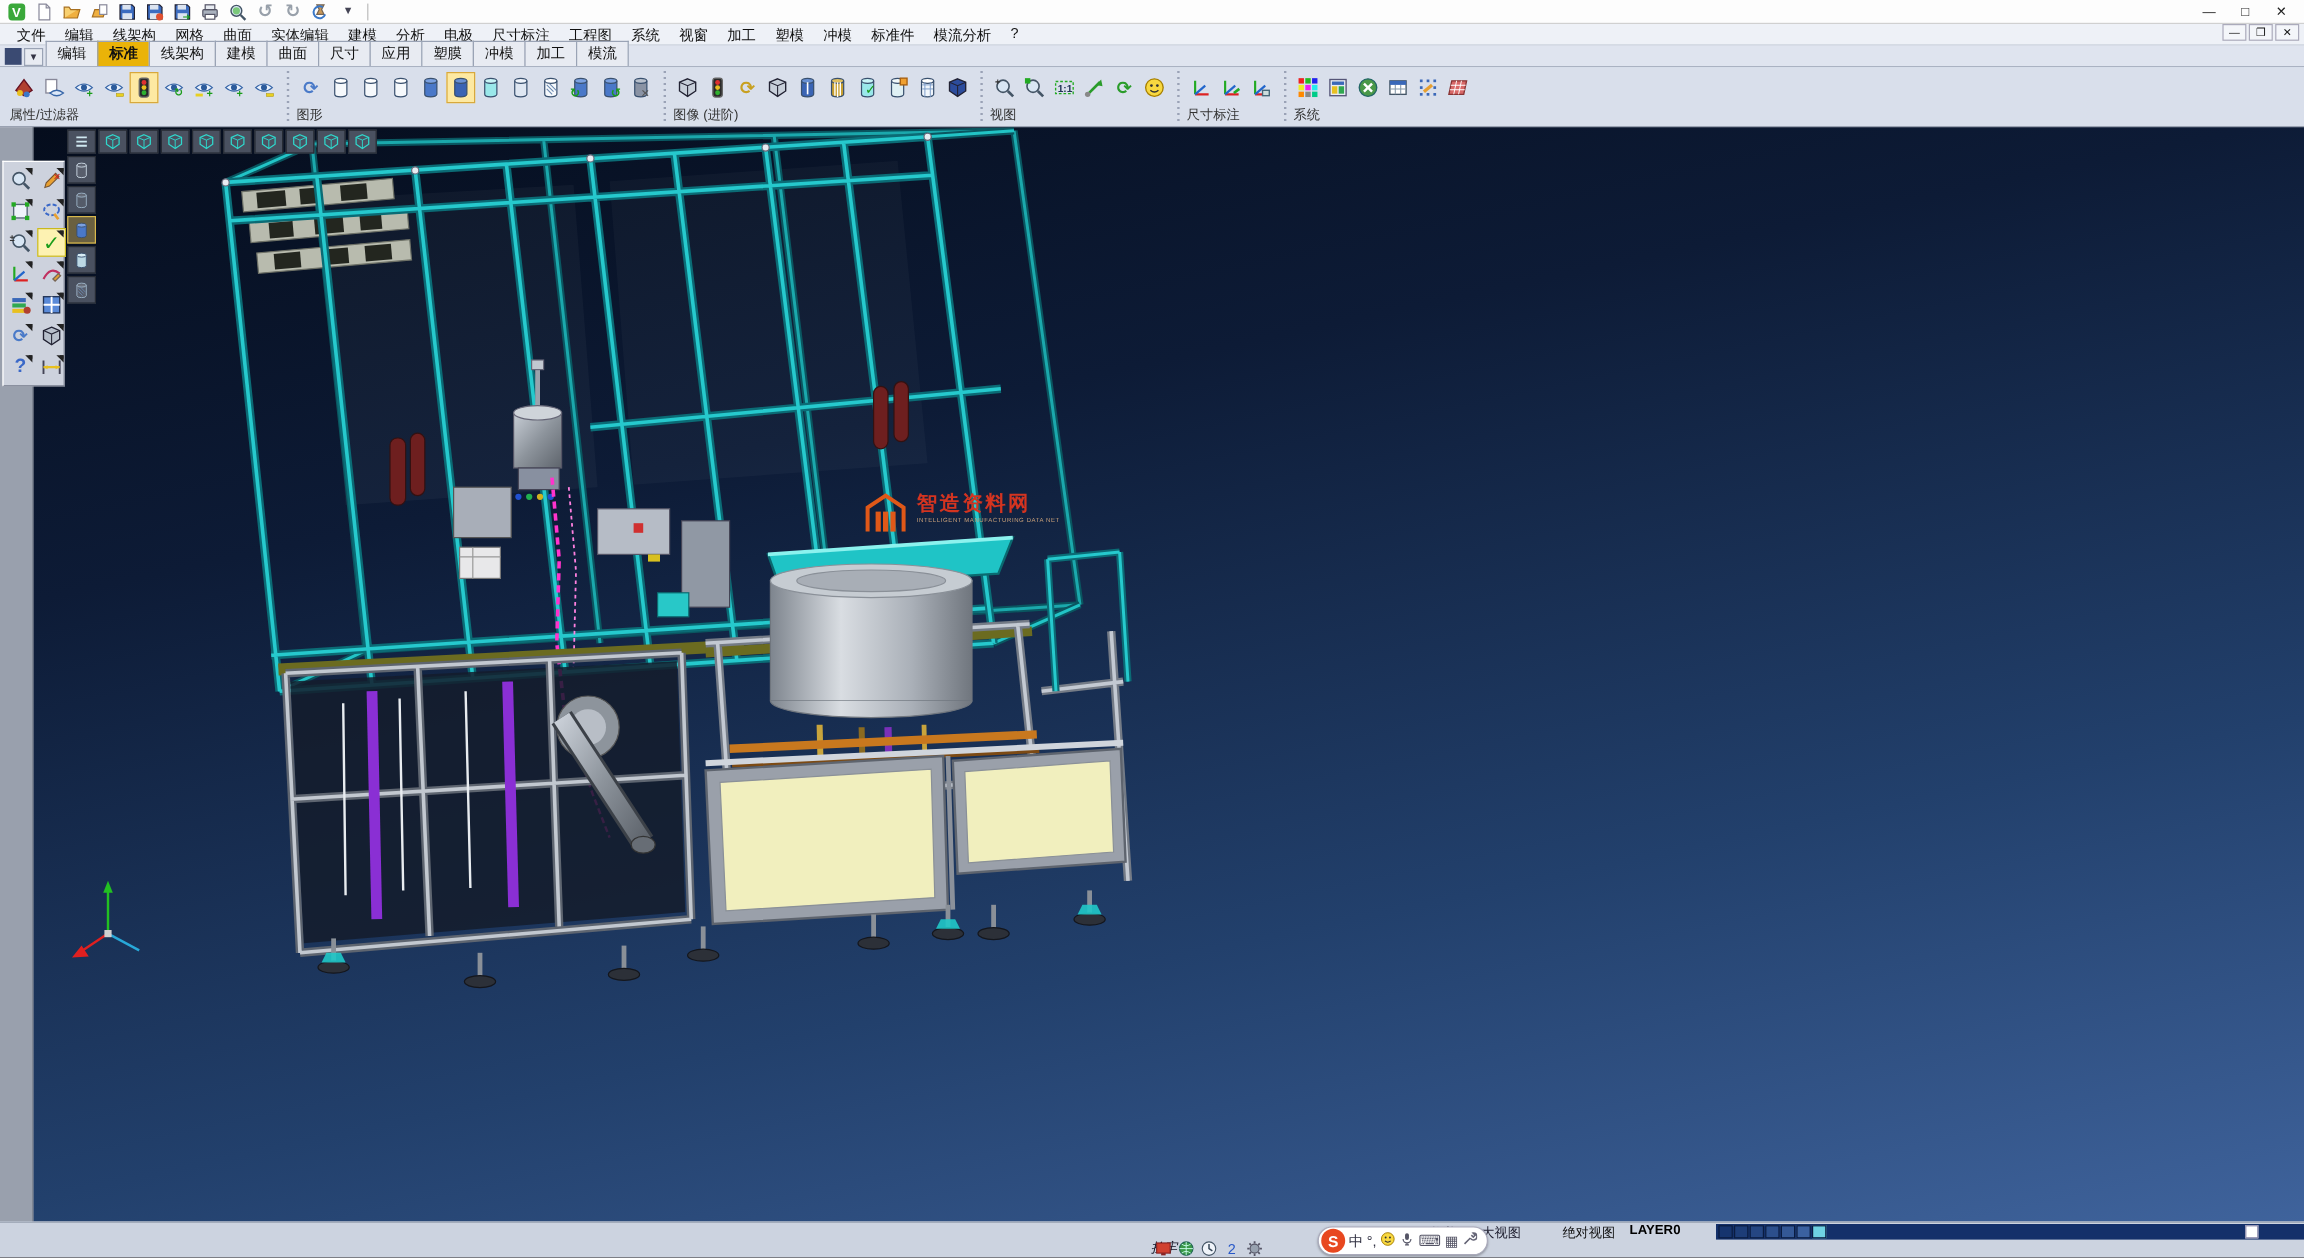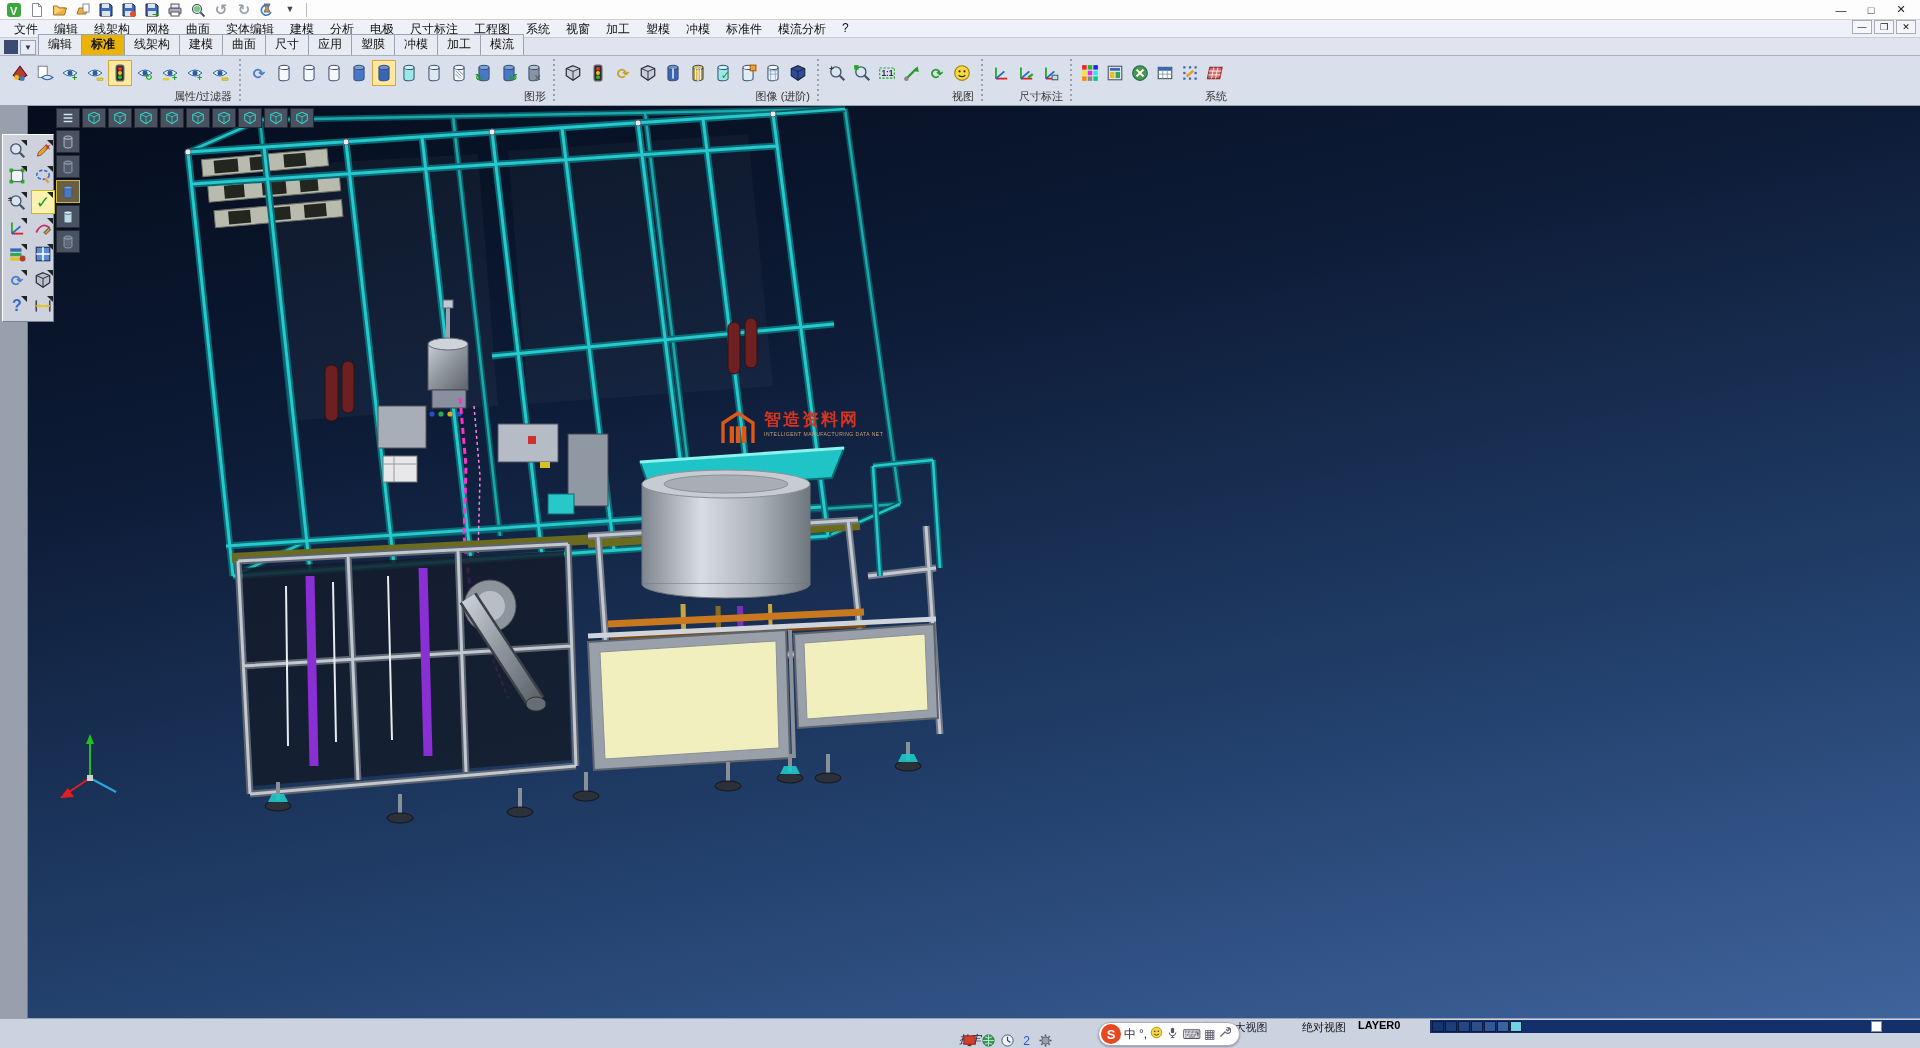--- a/index.html
+++ b/index.html
@@ -26,21 +26,21 @@
   .tabbar{height:18px;background:#dfe4ef;display:flex;align-items:flex-end;padding-left:2px;border-bottom:1px solid #aab2c2;}
   .tab-grip{width:14px;height:14px;background:#3a4a72;margin:0 2px 1px 2px;}
   .tab-dd{width:16px;height:15px;display:flex;align-items:center;justify-content:center;font-size:8px;color:#334;border:1px solid #9aa3b5;background:#e8ebf2;margin-right:2px;}
   .tab{padding:1px 9px 2px;font-size:12px;border:1px solid #9aa3b5;border-bottom:none;background:#e8ebf2;margin-right:-1px;}
   .tab.active{background:#eab308;font-weight:bold;}
 
   
   .ribbon{height:50px;background:#d9dfeb;display:flex;align-items:stretch;border-bottom:1px solid #9aa2b2;padding-left:4px;}
   .rgroup{display:flex;flex-direction:column;justify-content:flex-start;padding:1px 4px 0;}
   .rgroup .ricons{display:flex;align-items:center;gap:1px;height:32px;}
-  .rgroup .rlabel{text-align:right;font-size:11px;color:#333;height:15px;line-height:15px;}
+  .rgroup .rlabel{text-align:left;font-size:11px;color:#333;height:15px;line-height:15px;}
   .rsep{width:5px;margin:3px 1px;background-image:repeating-linear-gradient(#9aa2b6 0 2px,transparent 2px 5px);background-size:2px 100%;background-repeat:no-repeat;background-position:center;}
   .icon{width:24px;height:26px;display:flex;align-items:center;justify-content:center;border:1px solid transparent;position:relative;}
   .icon svg{width:18px;height:18px;}
   .icon .g{font-size:15px;font-weight:bold;line-height:1;}
   .icon.active{background:#fde9a2;border:1px solid #d8a83c;}
 
   
   .workarea{position:relative;height:912px;}
   .dock{position:absolute;left:0;top:0;width:28px;height:912px;background:#99a0ad;border-right:1px solid #6f7684;}
   .viewport{position:absolute;left:28px;top:0;width:1892px;height:912px;background:linear-gradient(168deg,#050d1d 0%,#0d1b36 30%,#22406c 68%,#3f639c 100%);overflow:hidden;}

